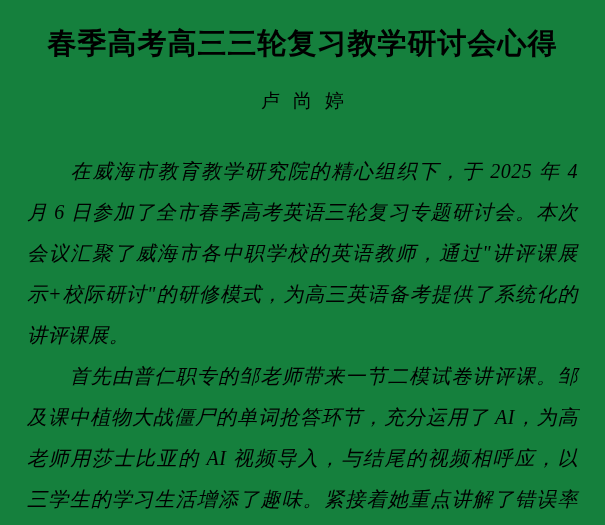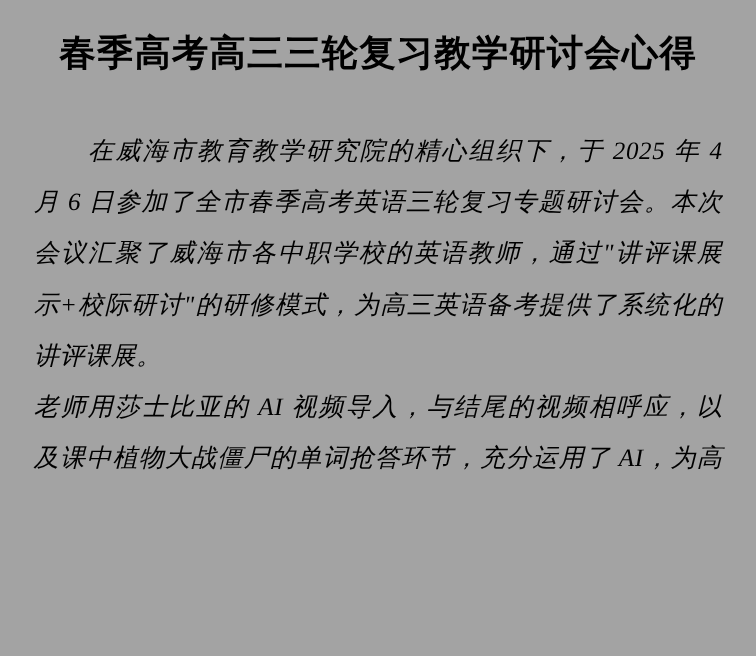--- a/index.html
+++ b/index.html
@@ -5,21 +5,21 @@
   html, body {
     margin: 0;
     padding: 0;
     background: #ffffff;
   }
   .page {
     position: relative;
     width: 605px;
     height: 525px;
     overflow: hidden;
-    background: #a3a3a3;
+    background: #15803d;
     color: #000000;
     font-family: "Liberation Serif", "DejaVu Serif", serif;
   }
   .doc-title {
     margin: 23px 10px 0 10px;
     text-align: center;
     font-size: 29px;
     font-weight: bold;
     letter-spacing: 1px;
     line-height: 40px;
@@ -48,28 +48,31 @@
   .body-line.last-left {
     text-align-last: left;
   }
 </style>
 </head>
 <body>
 
 <div class="page">
   <h1 class="doc-title">春季高考高三三轮复习教学研讨会心得</h1>
 
+  <div class="doc-author">卢尚婷</div>
 
   <div class="doc-body">
 
   <div class="body-paragraph">
         <div class="body-line">　　在威海市教育教学研究院的精心组织下，于 2025 年 4</div>
         <div class="body-line">月 6 日参加了全市春季高考英语三轮复习专题研讨会。本次</div>
         <div class="body-line">会议汇聚了威海市各中职学校的英语教师，通过"讲评课展</div>
         <div class="body-line">示+校际研讨"的研修模式，为高三英语备考提供了系统化的</div>
         <div class="body-line last-left">讲评课展。</div>
       </div>
       <div class="body-paragraph">
+        <div class="body-line">　　首先由普仁职专的邹老师带来一节二模试卷讲评课。邹</div>
+        <div class="body-line">及课中植物大战僵尸的单词抢答环节，充分运用了 AI，为高</div>
         <div class="body-line">老师用莎士比亚的 AI 视频导入，与结尾的视频相呼应，以</div>
-        <div class="body-line">及课中植物大战僵尸的单词抢答环节，充分运用了 AI，为高</div>
+        <div class="body-line">三学生的学习生活增添了趣味。紧接着她重点讲解了错误率</div>
       </div>
     </div>
 </div>
 
 </body></html>

